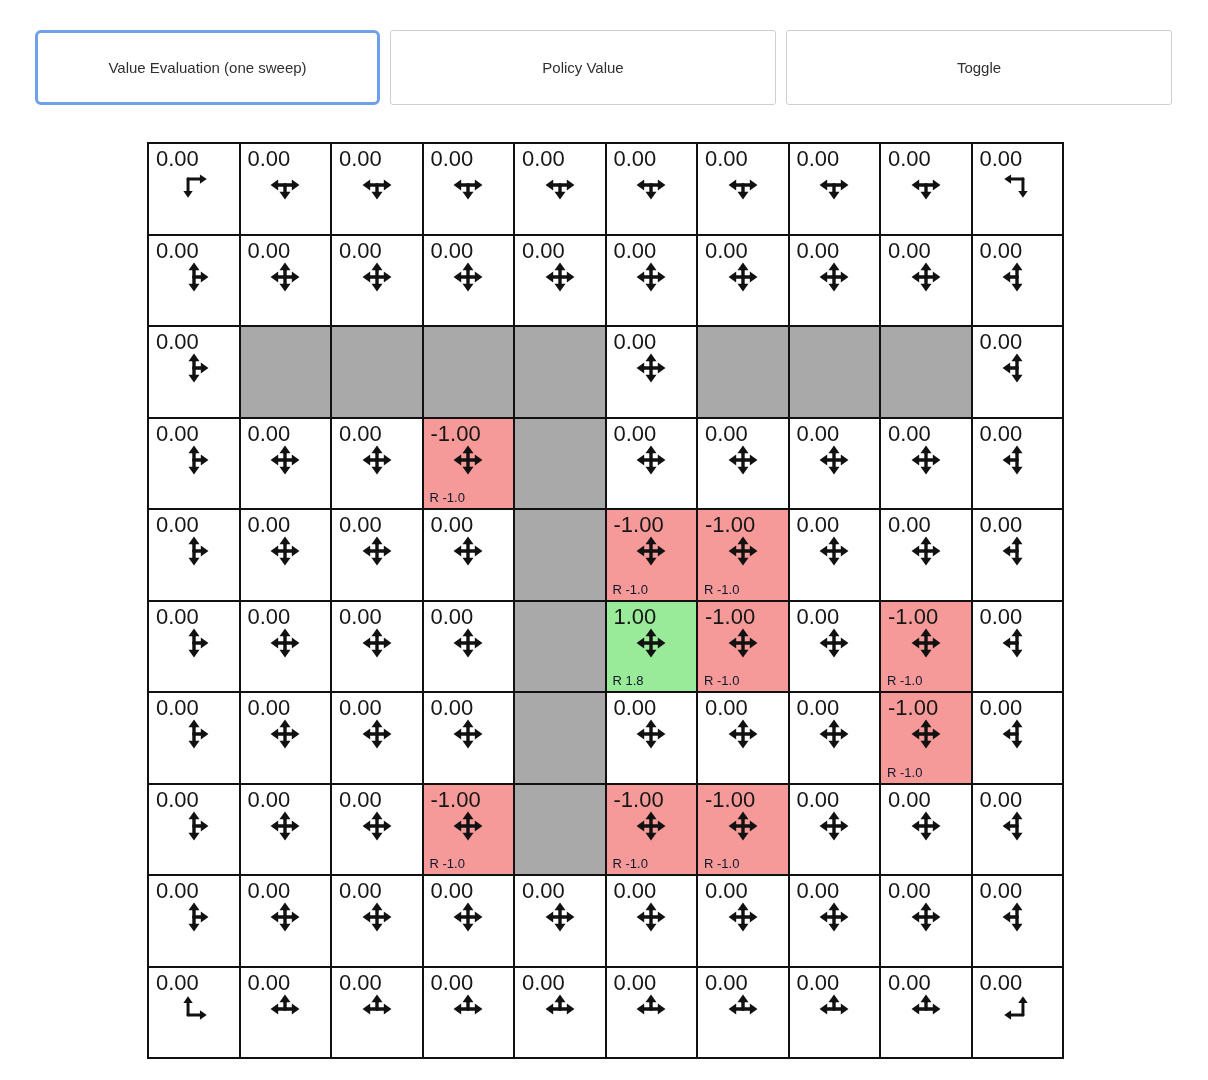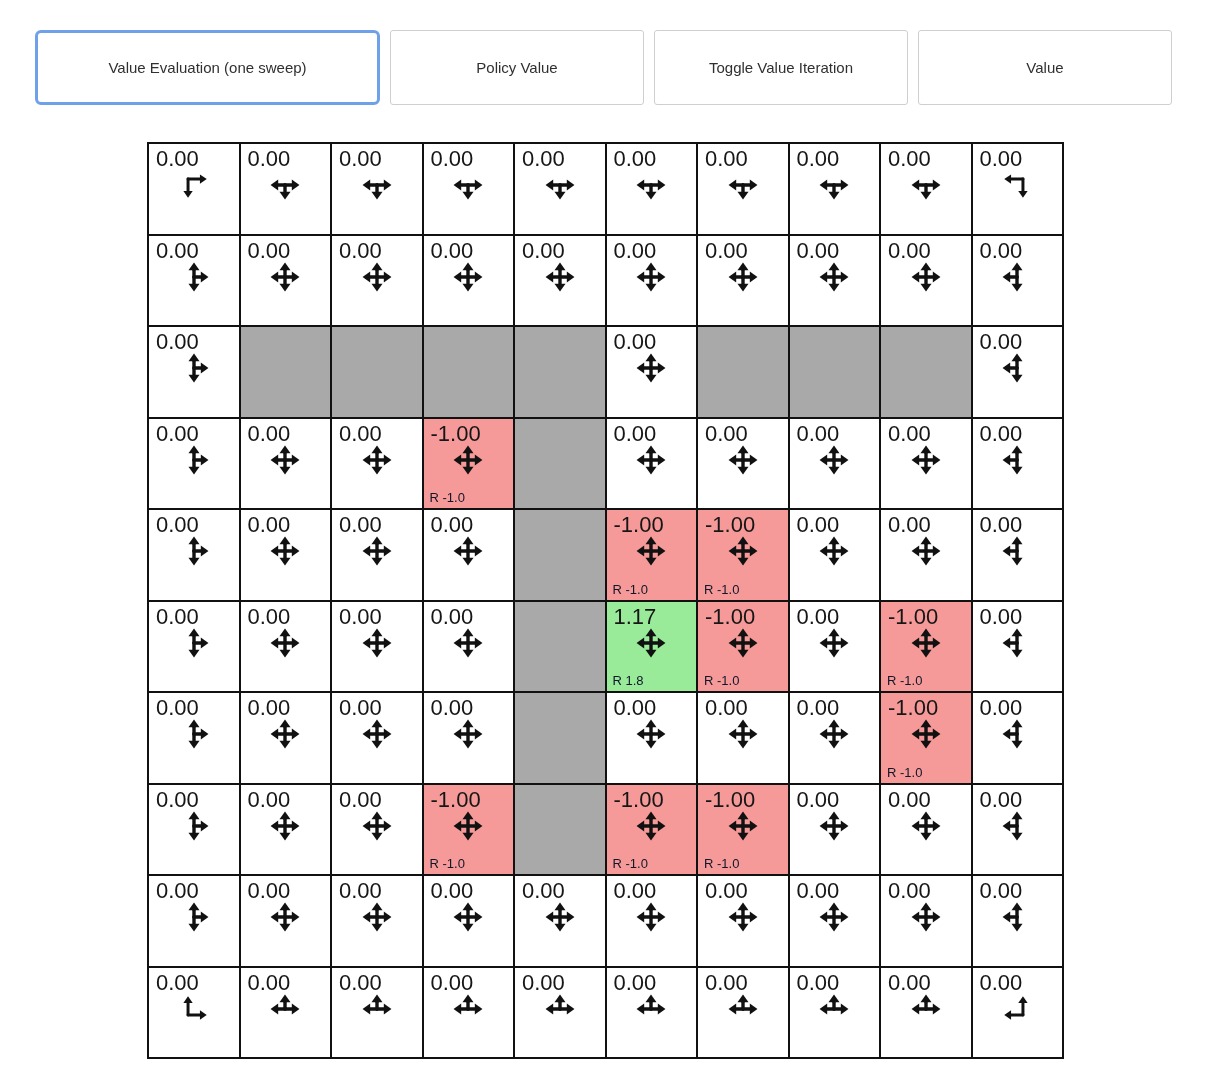--- a/index.html
+++ b/index.html
@@ -45,22 +45,21 @@
     position:absolute; bottom:3px; left:6px;
     font-size:13px; color:#0f172a; white-space:nowrap;
   }
 </style>
 </head>
 <body>
 
 <div class="toolbar">
   <button class="tb-btn wide focused" style="border-color: rgb(111, 160, 234);">Value Evaluation (one sweep)</button>
   <button class="tb-btn">Policy Value</button>
-  <button class="tb-btn">Toggle Value Iteration</button>
-  <button class="tb-btn">Value</button>
+  <button class="tb-btn">Toggle</button>
 </div>
 
 <div class="grid" id="grid">
     <div class="cell" style="background: rgb(255, 255, 255);">
       <div class="cell-value">0.00</div>
       <svg viewBox="0 0 40 40" width="34" height="34" class="cell-arrow">
         <line x1="13" y1="13" x2="13" y2="27" stroke="#111111" stroke-width="3.5" stroke-linecap="round"></line>
         <polygon points="13,35 7.5,27 18.5,27" fill="#111111"></polygon>
         <line x1="13" y1="13" x2="27" y2="13" stroke="#111111" stroke-width="3.5" stroke-linecap="round"></line>
         <polygon points="35,13 27,18.5 27,7.5" fill="#111111"></polygon>
@@ -607,21 +606,21 @@
         <line x1="20" y1="20" x2="20" y2="28" stroke="#111111" stroke-width="4" stroke-linecap="round"></line>
         <polygon points="20,37 13.5,28 26.5,28" fill="#111111"></polygon>
         <line x1="20" y1="20" x2="12" y2="20" stroke="#111111" stroke-width="4" stroke-linecap="round"></line>
         <polygon points="3,20 12,13.5 12,26.5" fill="#111111"></polygon>
         <line x1="20" y1="20" x2="28" y2="20" stroke="#111111" stroke-width="4" stroke-linecap="round"></line>
         <polygon points="37,20 28,26.5 28,13.5" fill="#111111"></polygon>
       </svg>
     </div>
     <div class="cell" style="background: rgb(169, 169, 169);"></div>
     <div class="cell" style="background: rgb(153, 235, 153);">
-      <div class="cell-value">1.17</div>
+      <div class="cell-value">1.00</div>
       <svg viewBox="0 0 40 40" width="34" height="34" class="cell-arrow">
         <line x1="20" y1="20" x2="20" y2="12" stroke="#111111" stroke-width="4" stroke-linecap="round"></line>
         <polygon points="20,3 26.5,12 13.5,12" fill="#111111"></polygon>
         <line x1="20" y1="20" x2="20" y2="28" stroke="#111111" stroke-width="4" stroke-linecap="round"></line>
         <polygon points="20,37 13.5,28 26.5,28" fill="#111111"></polygon>
         <line x1="20" y1="20" x2="12" y2="20" stroke="#111111" stroke-width="4" stroke-linecap="round"></line>
         <polygon points="3,20 12,13.5 12,26.5" fill="#111111"></polygon>
         <line x1="20" y1="20" x2="28" y2="20" stroke="#111111" stroke-width="4" stroke-linecap="round"></line>
         <polygon points="37,20 28,26.5 28,13.5" fill="#111111"></polygon>
       </svg>

